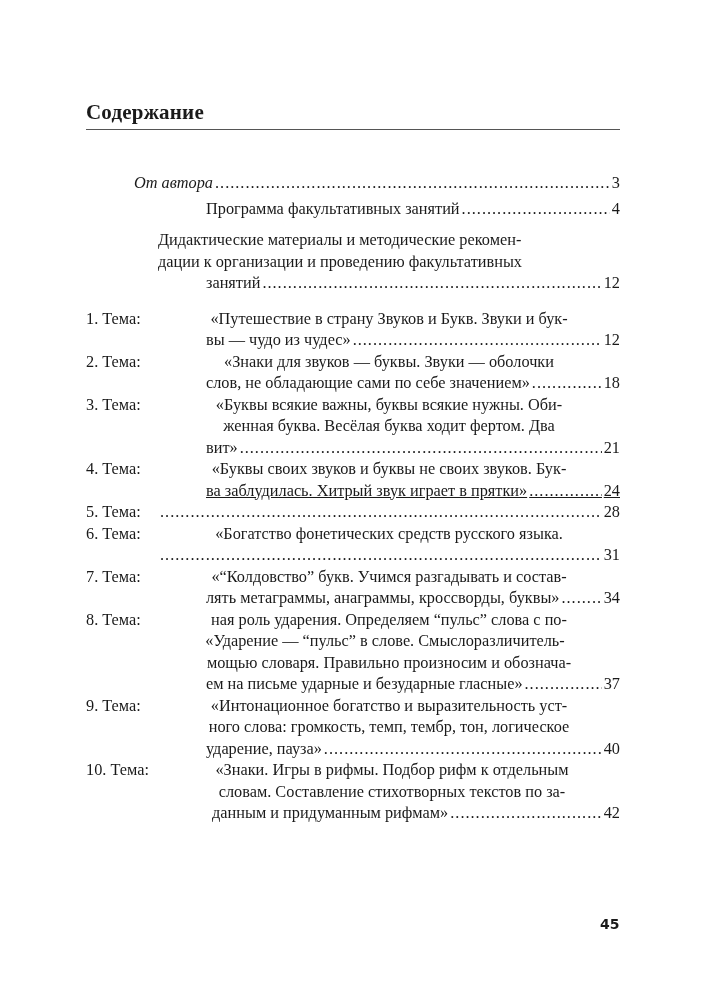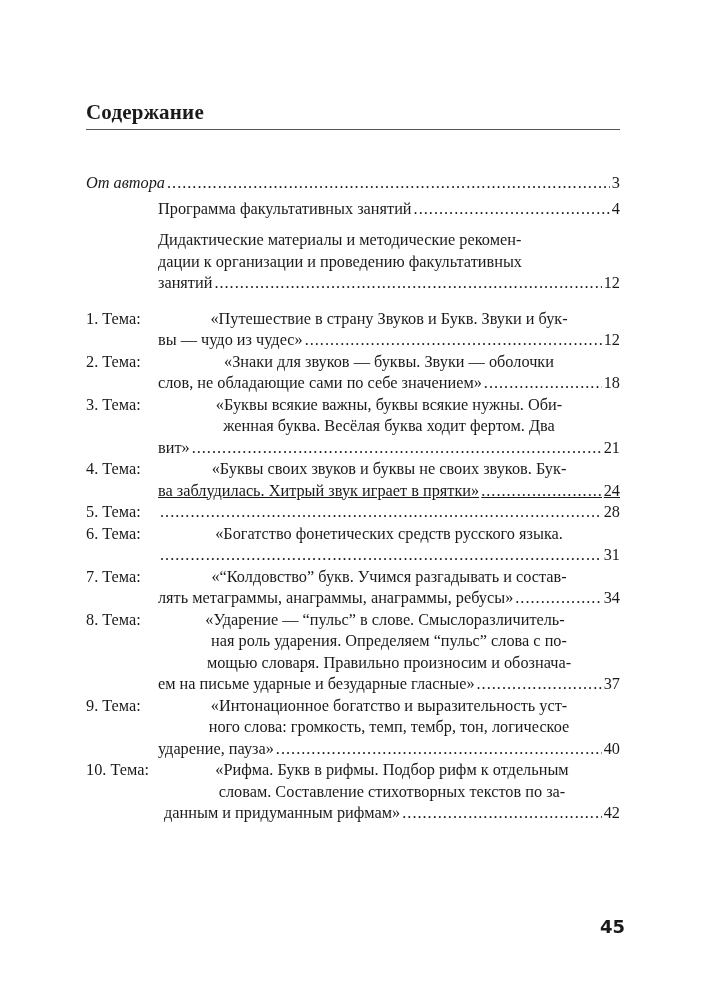--- a/index.html
+++ b/index.html
@@ -21,32 +21,32 @@
     font-size: 16.3px; line-height: 21.5px;
   }
   .entry { position: relative; }
   .entry .lbl { position: absolute; left: 0; top: 0; white-space: nowrap; }
   .entry .body { margin-left: 72px; }
   .entry.wide .body { margin-left: 78px; }
   .entry.lead .body { margin-left: 0; }
   .entry.sub .body { margin-left: 72px; }
   .pre { display: block; }
   .last { display: flex; align-items: baseline; }
-  .last .txt { white-space: nowrap; }
+  .last .txt { white-space: nowrap; margin-left: 48px; }
   .last .dots {
     flex: 1; overflow: hidden; white-space: nowrap; margin: 0 2px; letter-spacing: 1px;
   }
   .last .dots::after {
     content: "....................................................................................................................................................................................................................";
   }
   .last .pg { white-space: nowrap; }
   .italic { font-style: italic; }
   .pagenum {
     position: absolute; left: 600px; top: 916px;
-    font-family: "DejaVu Sans", "Liberation Sans", sans-serif; font-weight: bold; font-size: 18px;
+    font-family: "DejaVu Sans", "Liberation Sans", sans-serif; font-weight: bold; font-size: 14px;
   }
 </style>
 </head>
 <body>
 
 <div class="title">Содержание</div>
 <div class="rule"></div>
 
 <div class="toc">
 
@@ -145,31 +145,31 @@
             <span class="dots"></span>
             <span class="pg">31</span>
           </div>
         </div>
       </div>
       <div class="entry">
         <span class="lbl">7. Тема:</span>
         <div class="body">
           <span class="pre">«“Колдовство” букв. Учимся разгадывать и состав-</span>
           <div class="last" style="text-indent: 0px;">
-            <span class="txt">лять метаграммы, анаграммы, анаграммы, ребусы»</span>
+            <span class="txt">лять метаграммы, анаграммы, кроссворды, буквы»</span>
             <span class="dots"></span>
             <span class="pg">34</span>
           </div>
         </div>
       </div>
       <div class="entry">
         <span class="lbl">8. Тема:</span>
         <div class="body" style="margin-left: 72px; text-indent: -8px;">
+          <span class="pre" style="text-indent: 0px;">ная роль ударения. Определяем “пульс” слова с по-</span>
           <span class="pre">«Ударение — “пульс” в слове. Смыслоразличитель-</span>
-          <span class="pre" style="text-indent: 0px;">ная роль ударения. Определяем “пульс” слова с по-</span>
           <span class="pre" style="text-indent: 0px;">мощью словаря. Правильно произносим и обознача-</span>
           <div class="last" style="text-indent: 0px;">
             <span class="txt">ем на письме ударные и безударные гласные»</span>
             <span class="dots"></span>
             <span class="pg">37</span>
           </div>
         </div>
       </div>
       <div class="entry">
         <span class="lbl">9. Тема:</span>
@@ -179,21 +179,21 @@
           <div class="last" style="text-indent: 0px;">
             <span class="txt">ударение, пауза»</span>
             <span class="dots"></span>
             <span class="pg">40</span>
           </div>
         </div>
       </div>
       <div class="entry wide">
         <span class="lbl">10. Тема:</span>
         <div class="body">
-          <span class="pre">«Рифма. Букв в рифмы. Подбор рифм к отдельным</span>
+          <span class="pre">«Знаки. Игры в рифмы. Подбор рифм к отдельным</span>
           <span class="pre">словам. Составление стихотворных текстов по за-</span>
           <div class="last" style="text-indent: 0px;">
             <span class="txt">данным и придуманным рифмам»</span>
             <span class="dots"></span>
             <span class="pg">42</span>
           </div>
         </div>
       </div>
     </div>
 </div>

